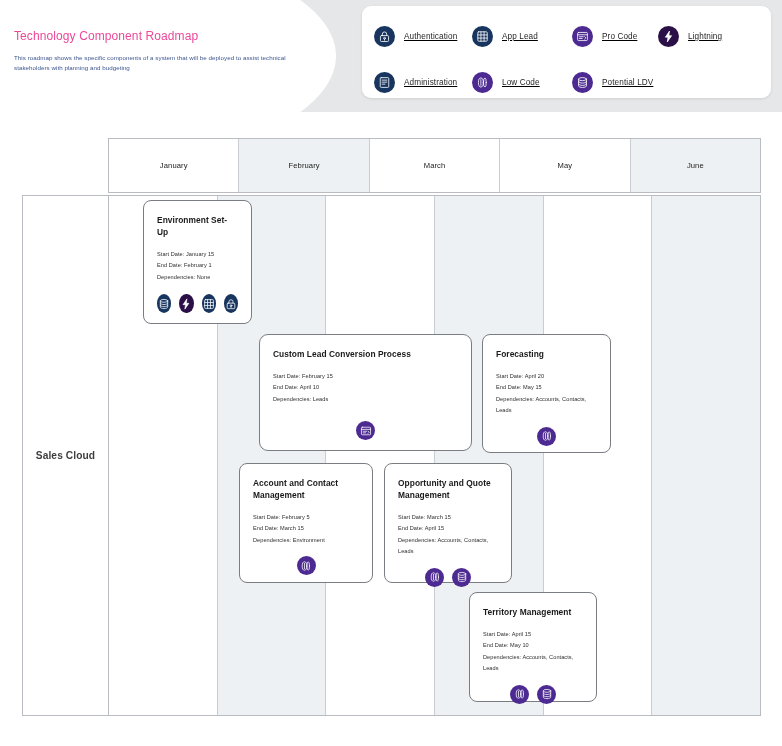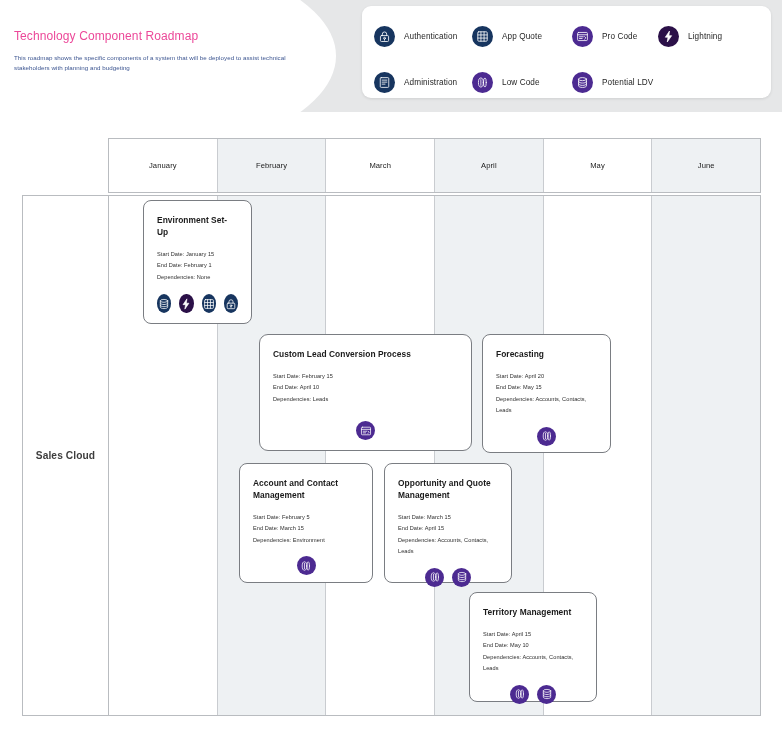--- a/index.html
+++ b/index.html
@@ -35,21 +35,21 @@
   
   .legend {
     position: absolute; left: 362px; top: 6px;
     width: 409px; height: 92px;
     background: #ffffff; border-radius: 9px;
     box-shadow: 0 1px 3px rgba(0,0,0,.10);
     padding: 14px 0 0 0;
   }
   .legend-row { display: flex; height: 33px; align-items: center; }
   .legend-row.r2 { margin-top: 13px; }
-  .legend-item { display: flex; align-items: center; }
+  .legend-item { display: flex; align-items: center; text-decoration: underline; }
   .legend-item .ic { flex: 0 0 auto; }
   .legend-label {
     margin-left: 9px; font-size: 8.2px; color: #262626;
     white-space: nowrap; letter-spacing: .1px;
   }
   .lg-0 { margin-left: 12px; width: 98px; }
   .lg-1 { margin-left: 0px;  width: 100px; }
   .lg-2 { margin-left: 0px;  width: 86px; }
   .lg-3 { margin-left: 0px;  width: 90px; }
 
@@ -152,21 +152,21 @@
           </div>
           <span class="legend-label">Authentication</span>
         </div>
         <div class="legend-item lg-1">
           <div class="ic ic-navy" style="width: 21px; height: 21px;">
             <svg width="15" height="15" viewBox="0 0 24 24">
               <rect x="4.5" y="4.5" width="15" height="15" rx="1.4" stroke="#ffffff" fill="none" stroke-width="1.3" stroke-linecap="round" stroke-linejoin="round"></rect>
               <path d="M9.5 4.5v15M14.5 4.5v15M4.5 9.5h15M4.5 14.5h15" stroke="#ffffff" fill="none" stroke-width="1.3" stroke-linecap="round" stroke-linejoin="round"></path>
             </svg>
           </div>
-          <span class="legend-label">App Quote</span>
+          <span class="legend-label">App Lead</span>
         </div>
         <div class="legend-item lg-2">
           <div class="ic ic-purple" style="width: 21px; height: 21px;">
             <svg width="15" height="15" viewBox="0 0 24 24">
               <rect x="4.2" y="5.5" width="15.6" height="13" rx="1.5" stroke="#ffffff" fill="none" stroke-width="1.3" stroke-linecap="round" stroke-linejoin="round"></rect>
               <path d="M4.2 9.2h15.6" stroke="#ffffff" fill="none" stroke-width="1.3" stroke-linecap="round" stroke-linejoin="round"></path>
               <path d="M7.2 12.4h6M7.2 15.2h4.2" stroke="#ffffff" fill="none" stroke-width="1.3" stroke-linecap="round" stroke-linejoin="round"></path>
               <path d="M15.4 12.2l2 2-2 2" stroke="#ffffff" fill="none" stroke-width="1.3" stroke-linecap="round" stroke-linejoin="round"></path>
             </svg>
           </div>
@@ -212,21 +212,20 @@
           </div>
           <span class="legend-label">Potential LDV</span>
         </div>
       </div>
   </div>
 
   <div class="months">
       <div class="month-cell">January</div>
       <div class="month-cell alt">February</div>
       <div class="month-cell">March</div>
-      <div class="month-cell alt">April</div>
       <div class="month-cell">May</div>
       <div class="month-cell alt">June</div>
     </div>
 
   <div class="body-grid">
     <div class="lane-label">Sales Cloud</div>
     <div class="lane-cols">
         <div class="lane-col"></div>
         <div class="lane-col alt"></div>
         <div class="lane-col"></div>

